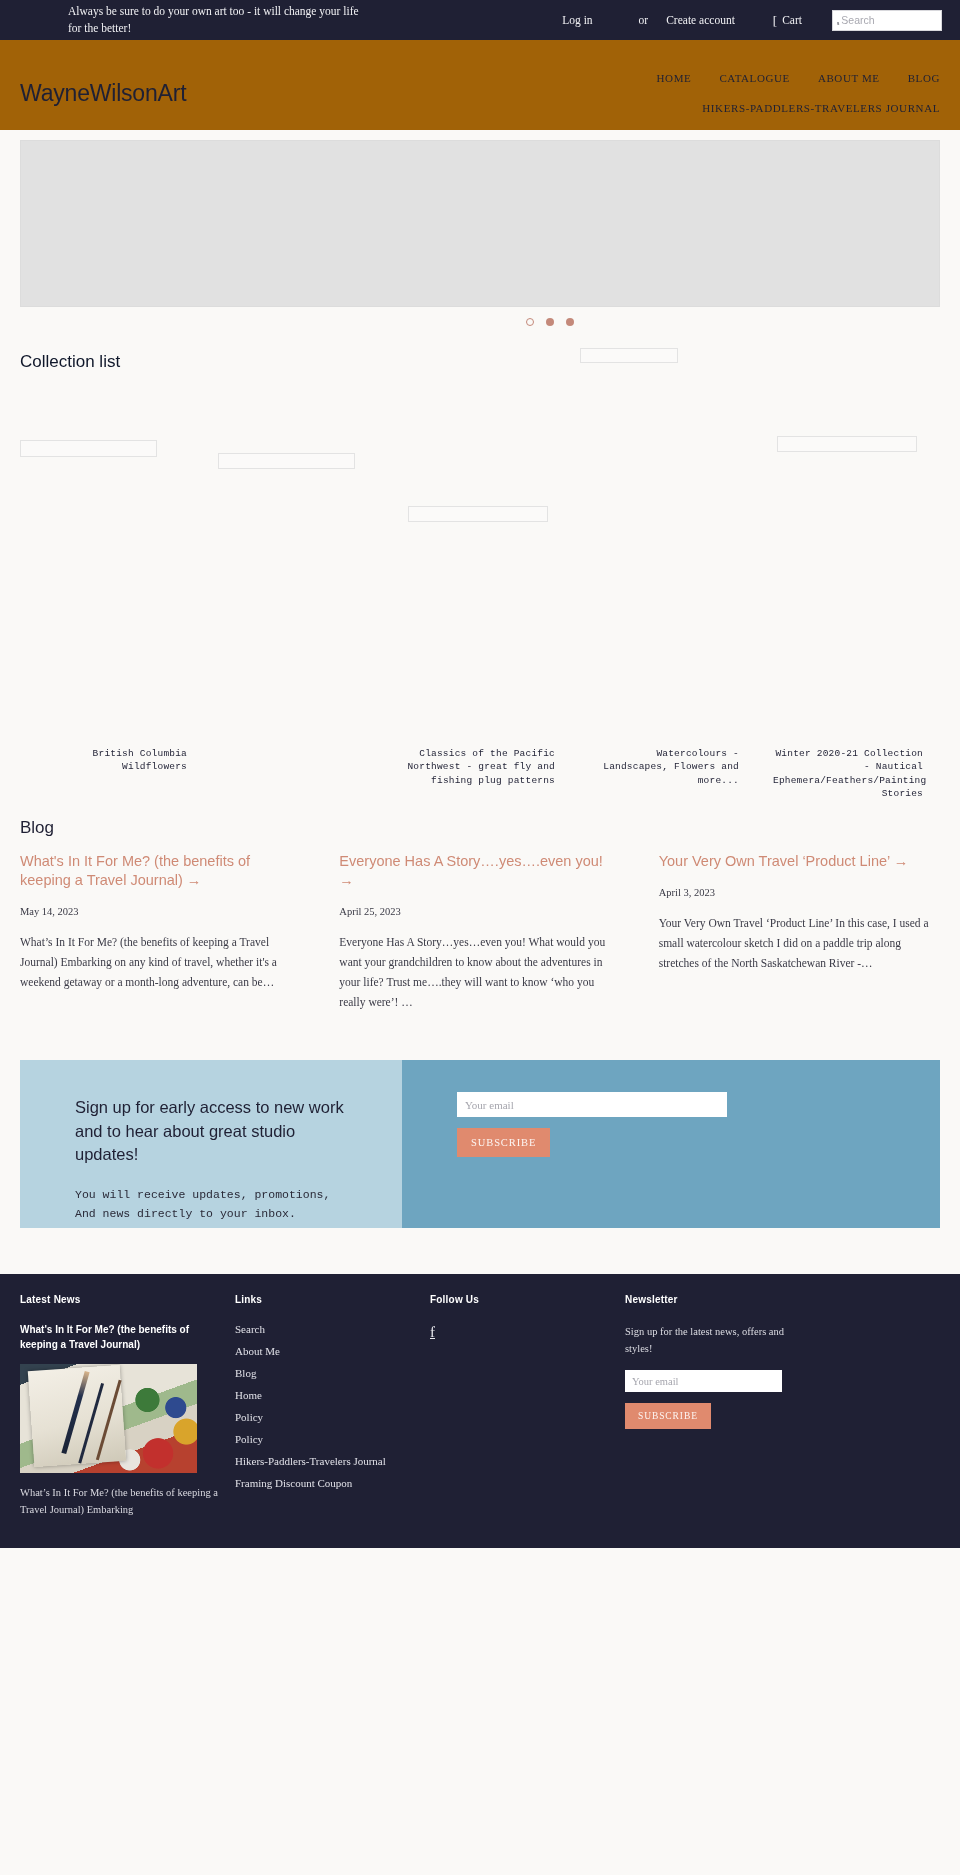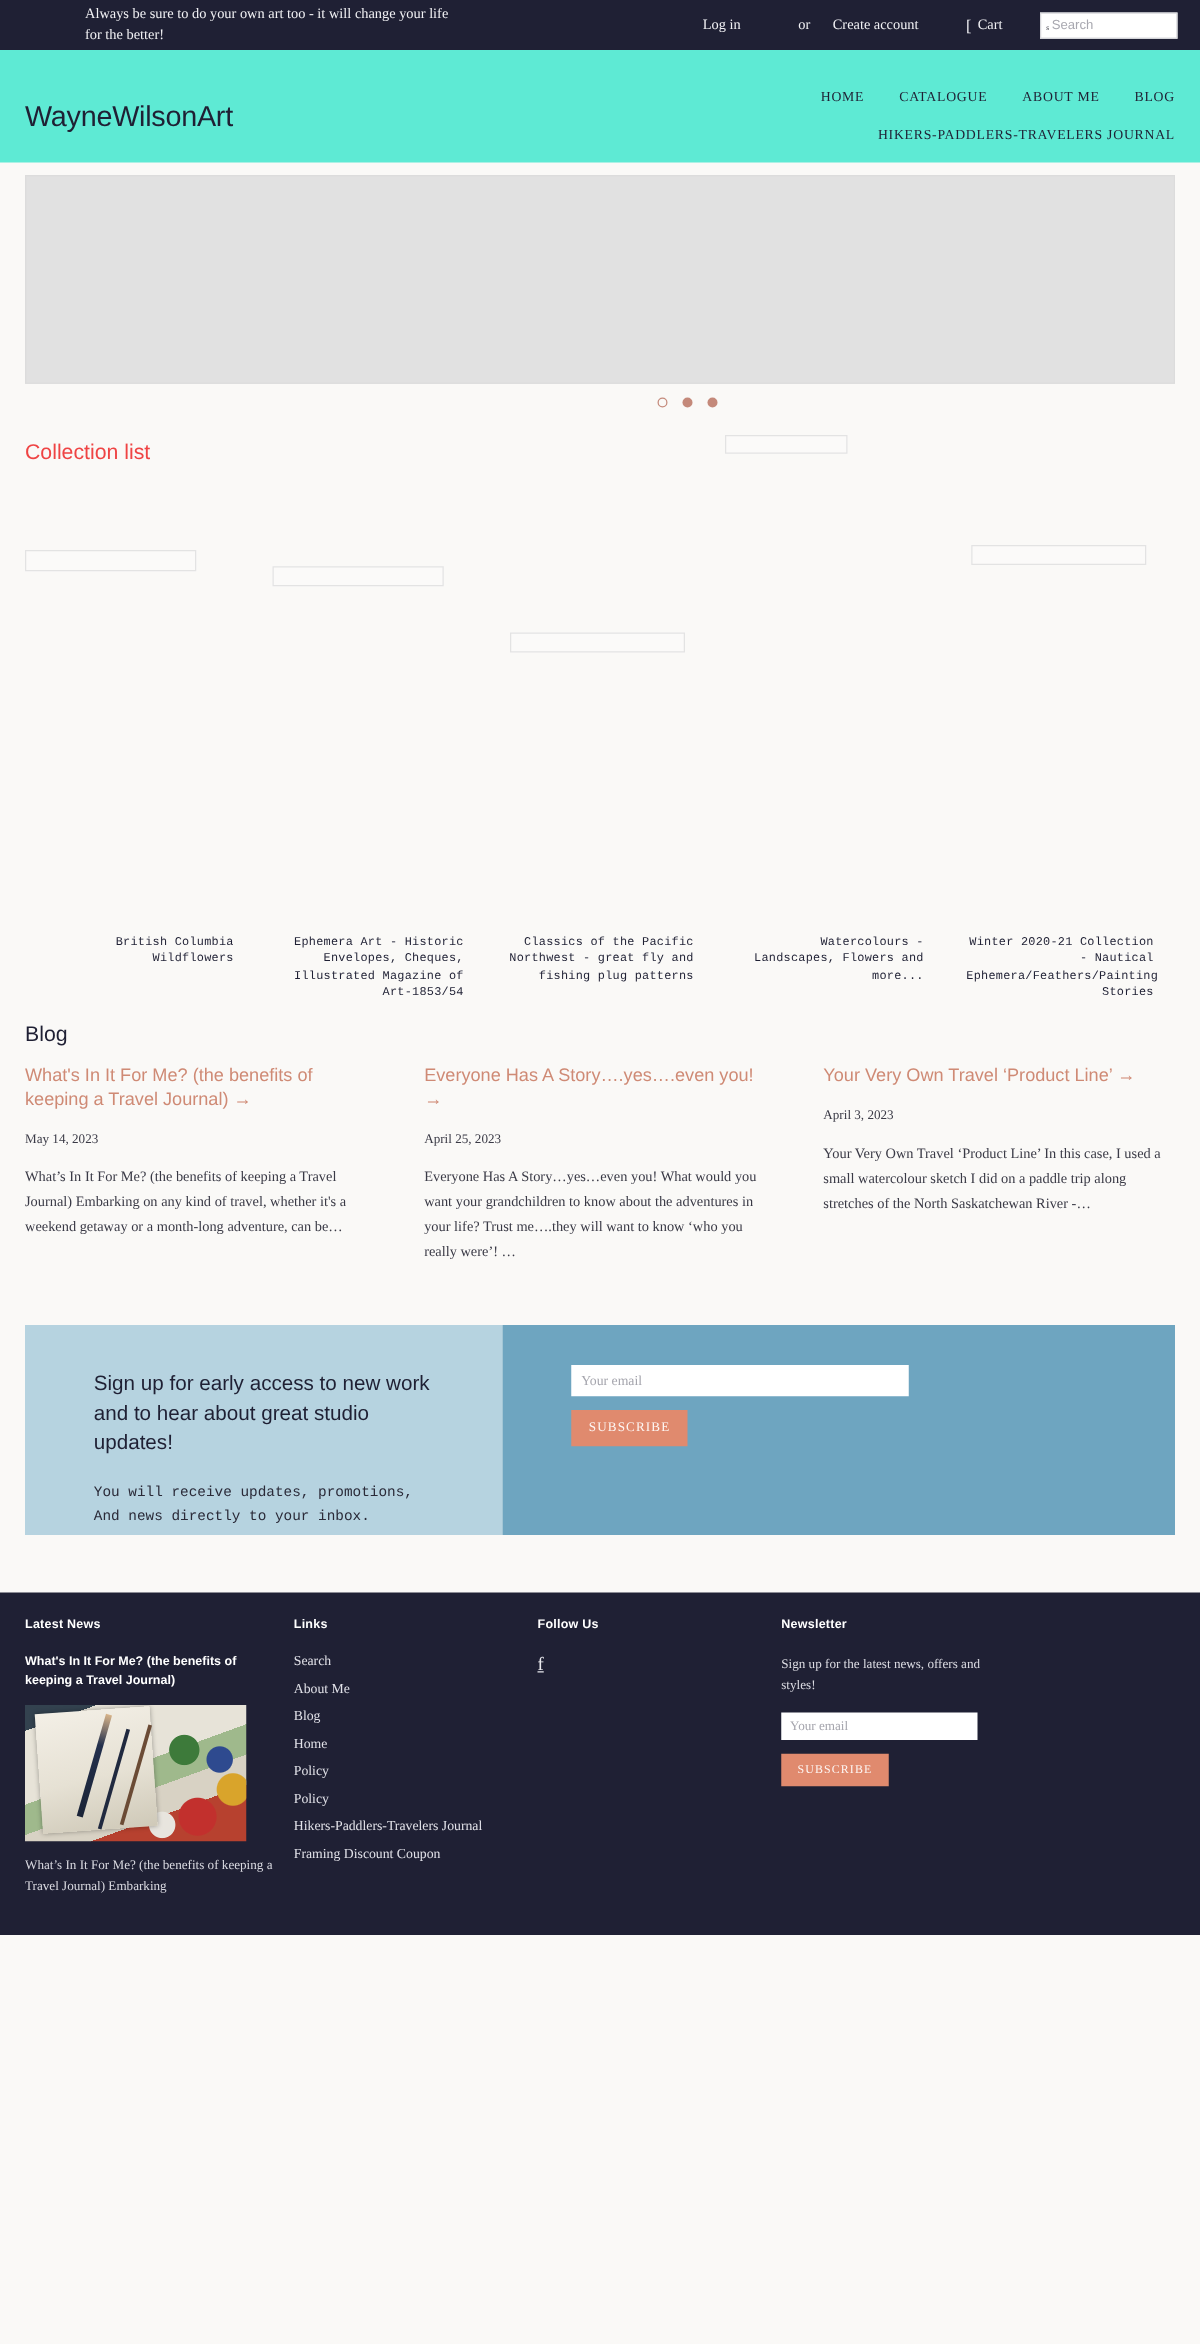--- a/index.html
+++ b/index.html
@@ -87,21 +87,21 @@
     font-size: 10.5px;
     color: #9a9aa2;
     background: transparent;
     width: 100%;
     font-family: "Liberation Sans", sans-serif;
   }
   .search-input::placeholder { color: #a8a8b0; }
 
   
   .header {
-    background: #5eead4;
+    background: #a16207;
     padding: 24px 20px 14px 20px;
     display: flex;
     align-items: flex-start;
     min-height: 76px;
   }
   .logo {
     font-size: 23px;
     color: #1f2034;
     font-family: "Liberation Sans", sans-serif;
     letter-spacing: -0.2px;
@@ -152,21 +152,21 @@
     background: #c4897a;
   }
   .dot.active {
     background: transparent;
     border: 1.5px solid #c4897a;
   }
 
   
   .section-title {
     font-size: 17px;
-    color: #ef4444;
+    color: #0f172a;
     font-family: "Liberation Sans", sans-serif;
     font-weight: 400;
     margin: 26px 0 0 20px;
   }
   .collection-grid {
     display: flex;
     margin: 0 20px;
     padding-top: 10px;
     min-height: 440px;
     position: relative;
@@ -446,21 +446,20 @@
 <h2 class="section-title">Collection list</h2>
 <div class="collection-grid">
 
   <div class="collection-card">
     <span class="ph-box" style="left:0px; top:58px; width:137px; height:17px;"></span>
     <div class="collection-name">British Columbia Wildflowers</div>
   </div>
 
   <div class="collection-card">
     <span class="ph-box" style="left:14px; top:71px; width:137px; height:16px;"></span>
-    <div class="collection-name">Ephemera Art - Historic Envelopes, Cheques, Illustrated Magazine of Art-1853/54</div>
   </div>
 
   <div class="collection-card">
     <span class="ph-box" style="left:20px; top:124px; width:140px; height:16px;"></span>
     <div class="collection-name">Classics of the Pacific Northwest - great fly and fishing plug patterns</div>
   </div>
 
   <div class="collection-card">
     <span class="ph-box" style="left:8px; top:-34px; width:98px; height:15px;"></span>
     <div class="collection-name">Watercolours - Landscapes, Flowers and more...</div>

